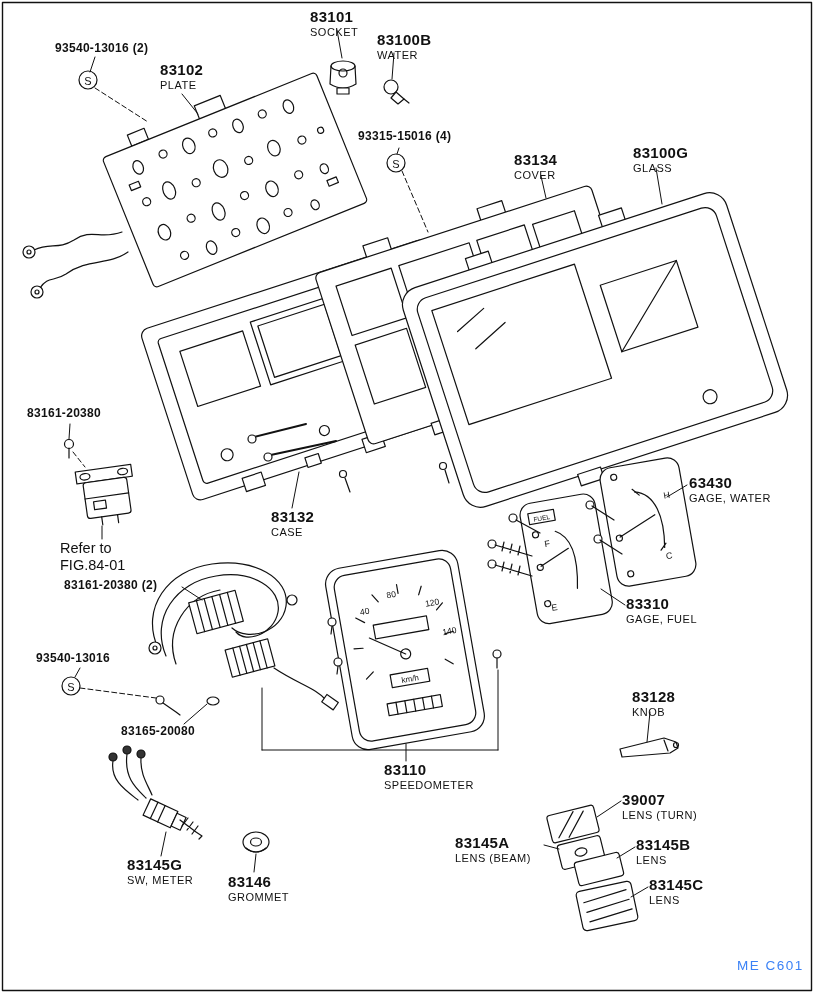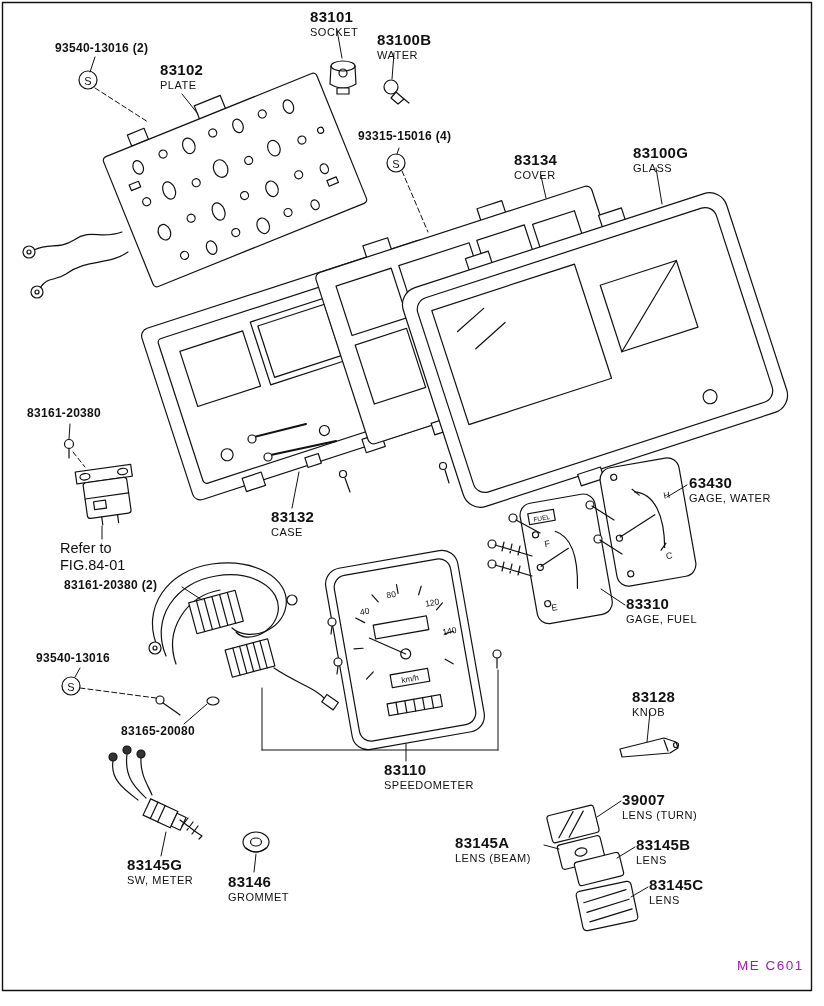--- a/index.html
+++ b/index.html
@@ -6,21 +6,21 @@
   html,body { background:#ffffff; }
   body { font-family:"Liberation Sans", sans-serif; }
   .page { position:relative; width:824px; height:1006px; background:#ffffff; overflow:hidden; }
   svg.diagram { position:absolute; left:0; top:0; }
   svg text { font-family:"Liberation Sans", sans-serif; fill:#111; stroke:none; }
   .part-label { position:absolute; color:#111; white-space:nowrap; line-height:1.05; }
   .part-label .code { font-size:15px; letter-spacing:.3px;font-weight:bold; }
   .part-label .pname { font-size:11px; letter-spacing:.5px; margin-top:2px; }
   .part-label.small .code { font-size:12px; }
   .note-label { position:absolute; color:#111; font-size:14.5px; line-height:1.15; white-space:nowrap; }
-  .footer-code { position:absolute; color:#a21caf; font-size:13.5px; letter-spacing:1.5px; }
+  .footer-code { position:absolute; color:#3b82f6; font-size:13.5px; letter-spacing:1.5px; }
 </style>
 </head>
 <body>
 
 <div class="page">
 
   <svg class="diagram" width="824" height="1006" viewBox="0 0 824 1006">
     <g fill="none" stroke="#111" stroke-width="1.2" stroke-linecap="round" stroke-linejoin="round">
 
       <rect x="2.5" y="2.5" width="809" height="988" stroke-width="1.4"></rect>

